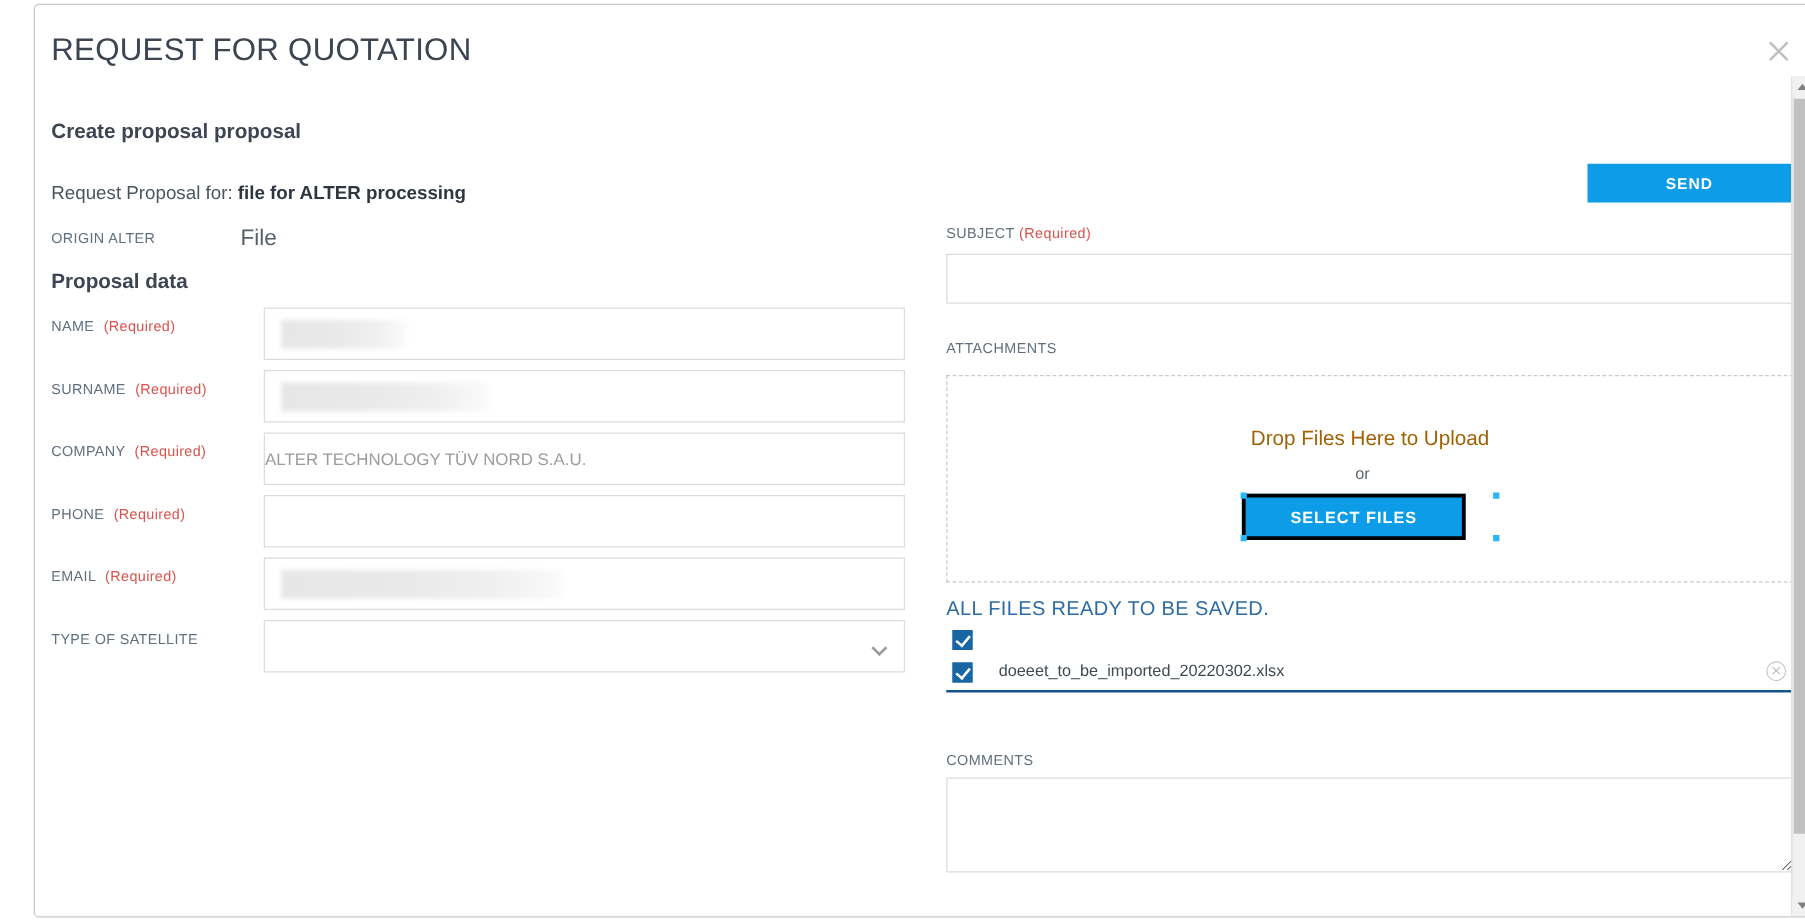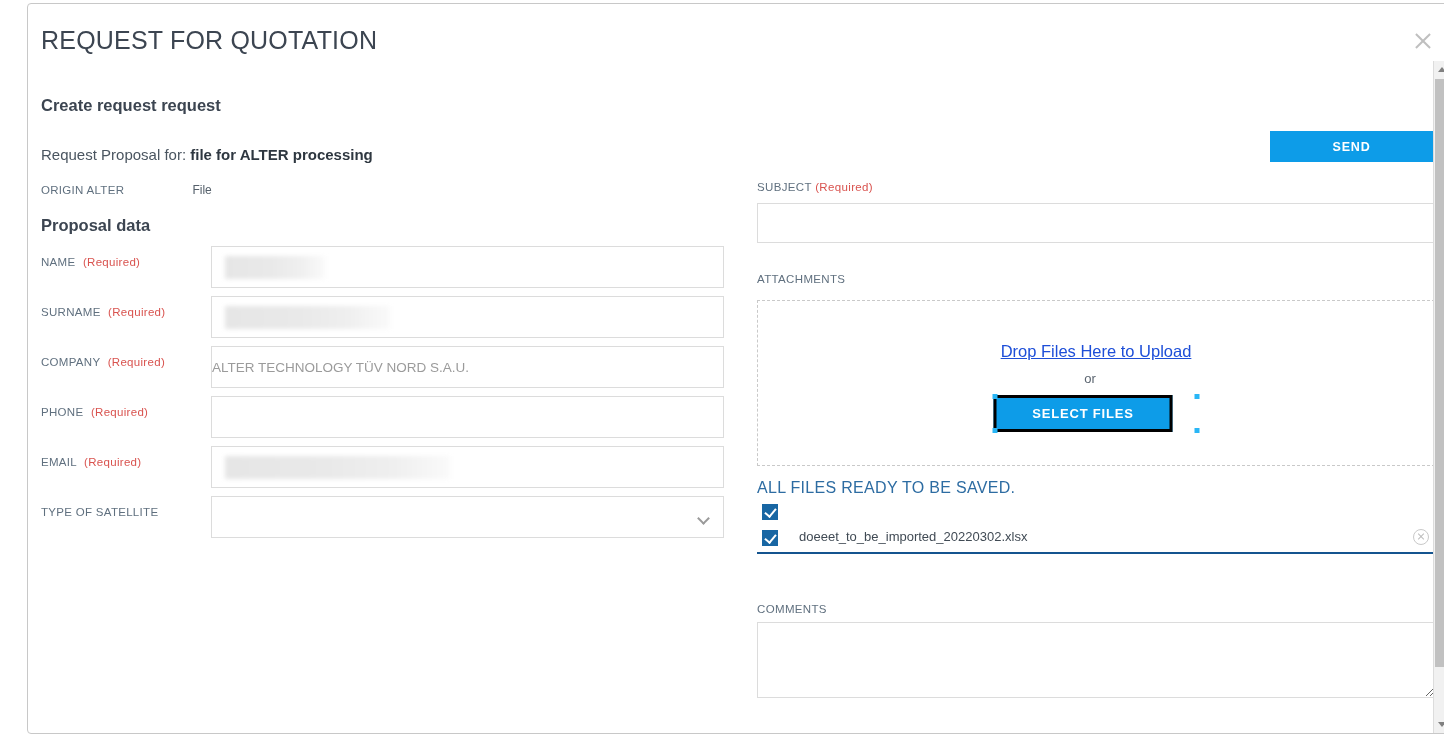--- a/index.html
+++ b/index.html
@@ -127,21 +127,21 @@
   .origin-label {
     display: inline-block;
     width: 130px;
     font-size: 11.5px;
     color: #60707f;
     letter-spacing: 0.3px;
     vertical-align: middle;
   }
   .origin-value {
     display: inline-block;
-    font-size: 12px;
+    font-size: 18px;
     color: #55606b;
     vertical-align: middle;
     padding-left: 17px;
   }
 
   .field {
     position: absolute;
     left: 13px;
     width: 683px;
     height: 44px;
@@ -240,22 +240,21 @@
     left: 729px; top: 240px;
     width: 678px; height: 166px;
     border: 1px dashed #c9c9c9;
     background: #ffffff;
   }
   .dz-main {
     position: absolute;
     left: 0; right: 0; top: 41px;
     text-align: center;
     font-size: 16.5px;
-    color: #1d4ed8;
-    text-decoration: underline;
+    color: #a16207;
   }
   .dz-or {
     position: absolute;
     left: 0; right: 12px; top: 70px;
     text-align: center;
     font-size: 13px;
     color: #5b6570;
   }
   .select-files-wrap {
     position: absolute;
@@ -368,21 +367,21 @@
 <div id="app">
 
   <div class="modal">
 
     <div class="modal-title">REQUEST FOR QUOTATION</div>
     <div class="close-icon"></div>
 
     <div class="scroll-area">
       <div class="content">
 
-        <div class="section-h" id="h-create">Create request request</div>
+        <div class="section-h" id="h-create">Create proposal proposal</div>
 
         <div class="rp-line">
           <span>Request Proposal for:</span>
           <b>file for ALTER processing</b>
         </div>
 
         <div class="origin-row">
           <span class="origin-label">ORIGIN ALTER</span>
           <span class="origin-value">File</span>
         </div>

